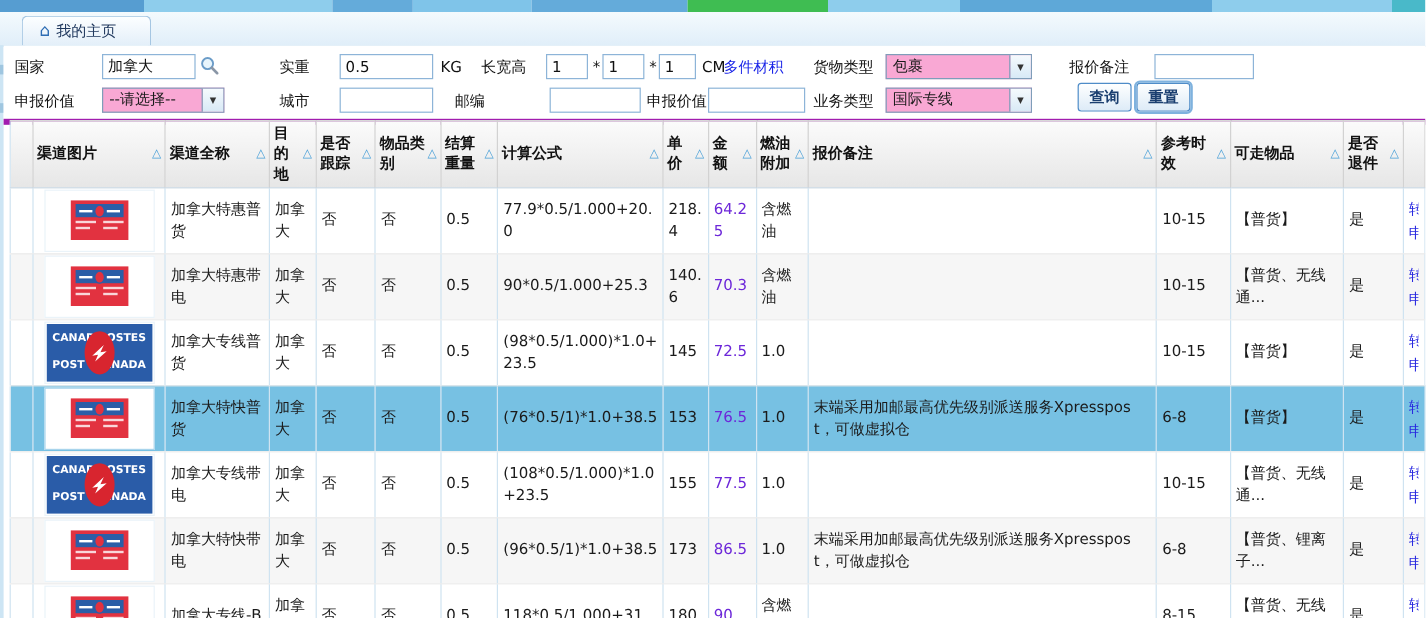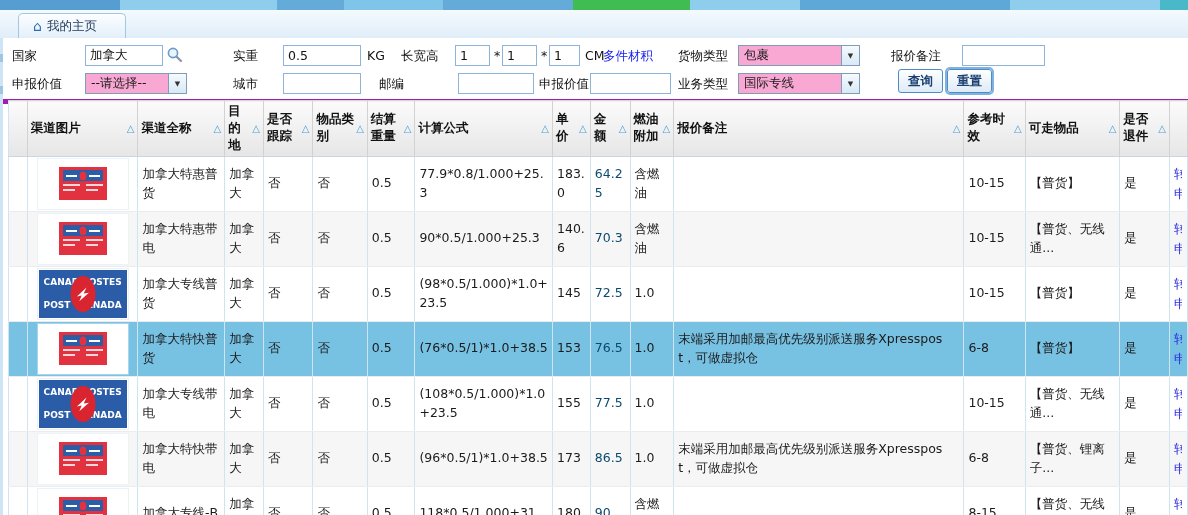--- a/index.html
+++ b/index.html
@@ -54,21 +54,21 @@
            border-right:1px solid #d2d2d2;border-top:1px solid #d8d8d8;border-bottom:1px solid #c9d6e2;
            font-size:12.5px;font-weight:bold;color:#111;text-align:left;padding:2px 3px;vertical-align:middle;}
   .grid th .hwrap{display:flex;align-items:center;}
   .grid th .lbl{line-height:1.35;word-break:break-all;}
   .grid th .sort{margin-left:auto;color:#4ea2d8;font-size:10px;flex:0 0 auto;padding-left:1px;}
   .grid td{height:52px;box-sizing:border-box;border-right:1px solid #cfe3f1;border-bottom:1px solid #ececec;
            padding:2px 4px;vertical-align:middle;line-height:1.5;word-break:break-all;background:#fff;}
   tr.alt td{background:#f6f6f6;}
   tr.hl td{background:#77c1e3;}
   td.cimg{text-align:center;padding:1px;}
-  .amount{color:#0c4a6e;margin-top:28px;}
+  .amount{color:#6d28d9;margin-top:28px;}
   .morelinks{width:9px;overflow:hidden;white-space:nowrap;color:#2a2ae0;line-height:1.6;}
   .morelinks div{overflow:hidden;width:8px;}
 
   
   .imgframe{width:90px;height:50px;background:#fff;border:1px solid #eaf3f9;display:inline-flex;
             align-items:center;justify-content:center;vertical-align:middle;}
   tr.hl .imgframe{border-color:#a8d4ec;}
   .redlogo{width:48px;height:33px;background:#e23240;box-sizing:border-box;padding:3px 4px 2px;}
   .rl-band{height:11px;background:#2b5ea7;position:relative;display:flex;align-items:center;
            justify-content:space-between;padding:0 3px;box-sizing:border-box;}
@@ -288,22 +288,22 @@
                   <i style="width:70%"></i>
                   <i style="width:70%"></i>
                 </div>
               </div>
             </div></td>
           <td>加拿大特惠普货</td>
           <td>加拿大</td>
           <td>否</td>
           <td>否</td>
           <td>0.5</td>
-          <td>77.9*0.8/1.000+25.3</td>
-          <td>183.0</td>
+          <td>77.9*0.5/1.000+20.0</td>
+          <td>218.4</td>
           <td><span class="amount">64.25</span></td>
           <td>含燃油</td>
           <td></td>
           <td>10-15</td>
           <td>【普货】</td>
           <td>是</td>
           <td>
             <div class="morelinks">
               <div>转</div>
               <div>申</div>

